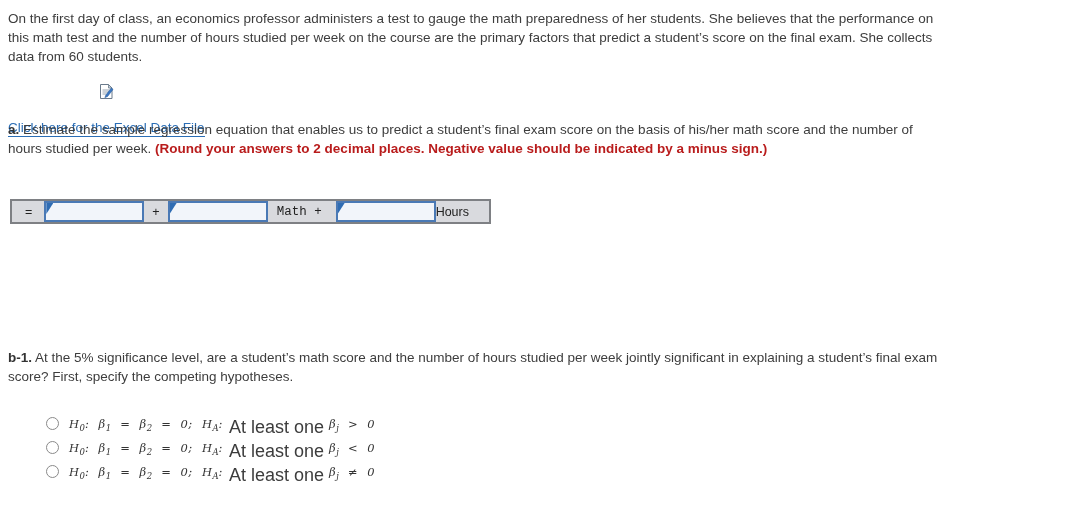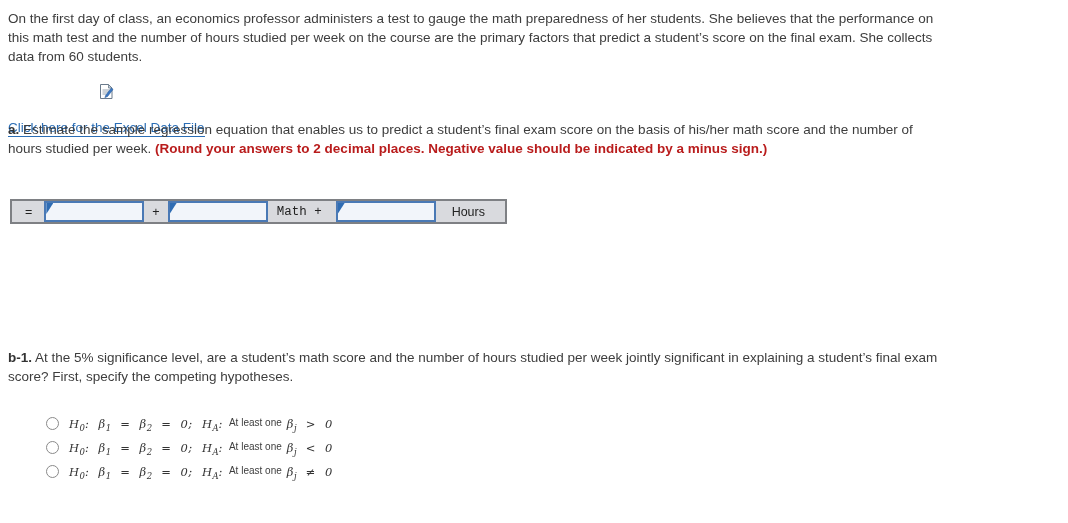--- a/index.html
+++ b/index.html
@@ -55,21 +55,21 @@
     align-items: center;
     width: 113px;
     padding-left: 7px;
     border-right: 1px solid #7e8084;
   }
   .eq-rest { display: flex; align-items: center; }
   .eq-op { display: inline-block; text-align: center; }
   .op-equals { margin: 0 12px 0 13px; }
   .op-plus   { margin: 0 8px; }
   .op-math   { margin: 0 14px 0 9px; font-family: Liberation Mono, monospace; }
-  .op-hours  { margin: 0 20px 0 16px; }
+  .op-hours  { margin: 0 20px 0 0; }
   .ibox {
     position: relative;
     width: 96px;
     height: 17px;
     border: 2px solid #4a79b5;
     background: #f2f5fa;
     display: inline-block;
   }
   .ibox::before {
     content: "";
@@ -120,21 +120,21 @@
     white-space: nowrap;
   }
   .mtext sub {
     font-size: 8.5px;
     vertical-align: -3px;
     letter-spacing: 0;
   }
   .alt-text {
     font-family: "Liberation Sans", sans-serif;
     font-style: normal;
-    font-size: 10px;
+    font-size: 18px;
     color: #3d3d3d;
     margin: 0 5px 0 6px;
     white-space: nowrap;
   }
 </style>
 </head>
 <body>
 
 <div class="page">
 

